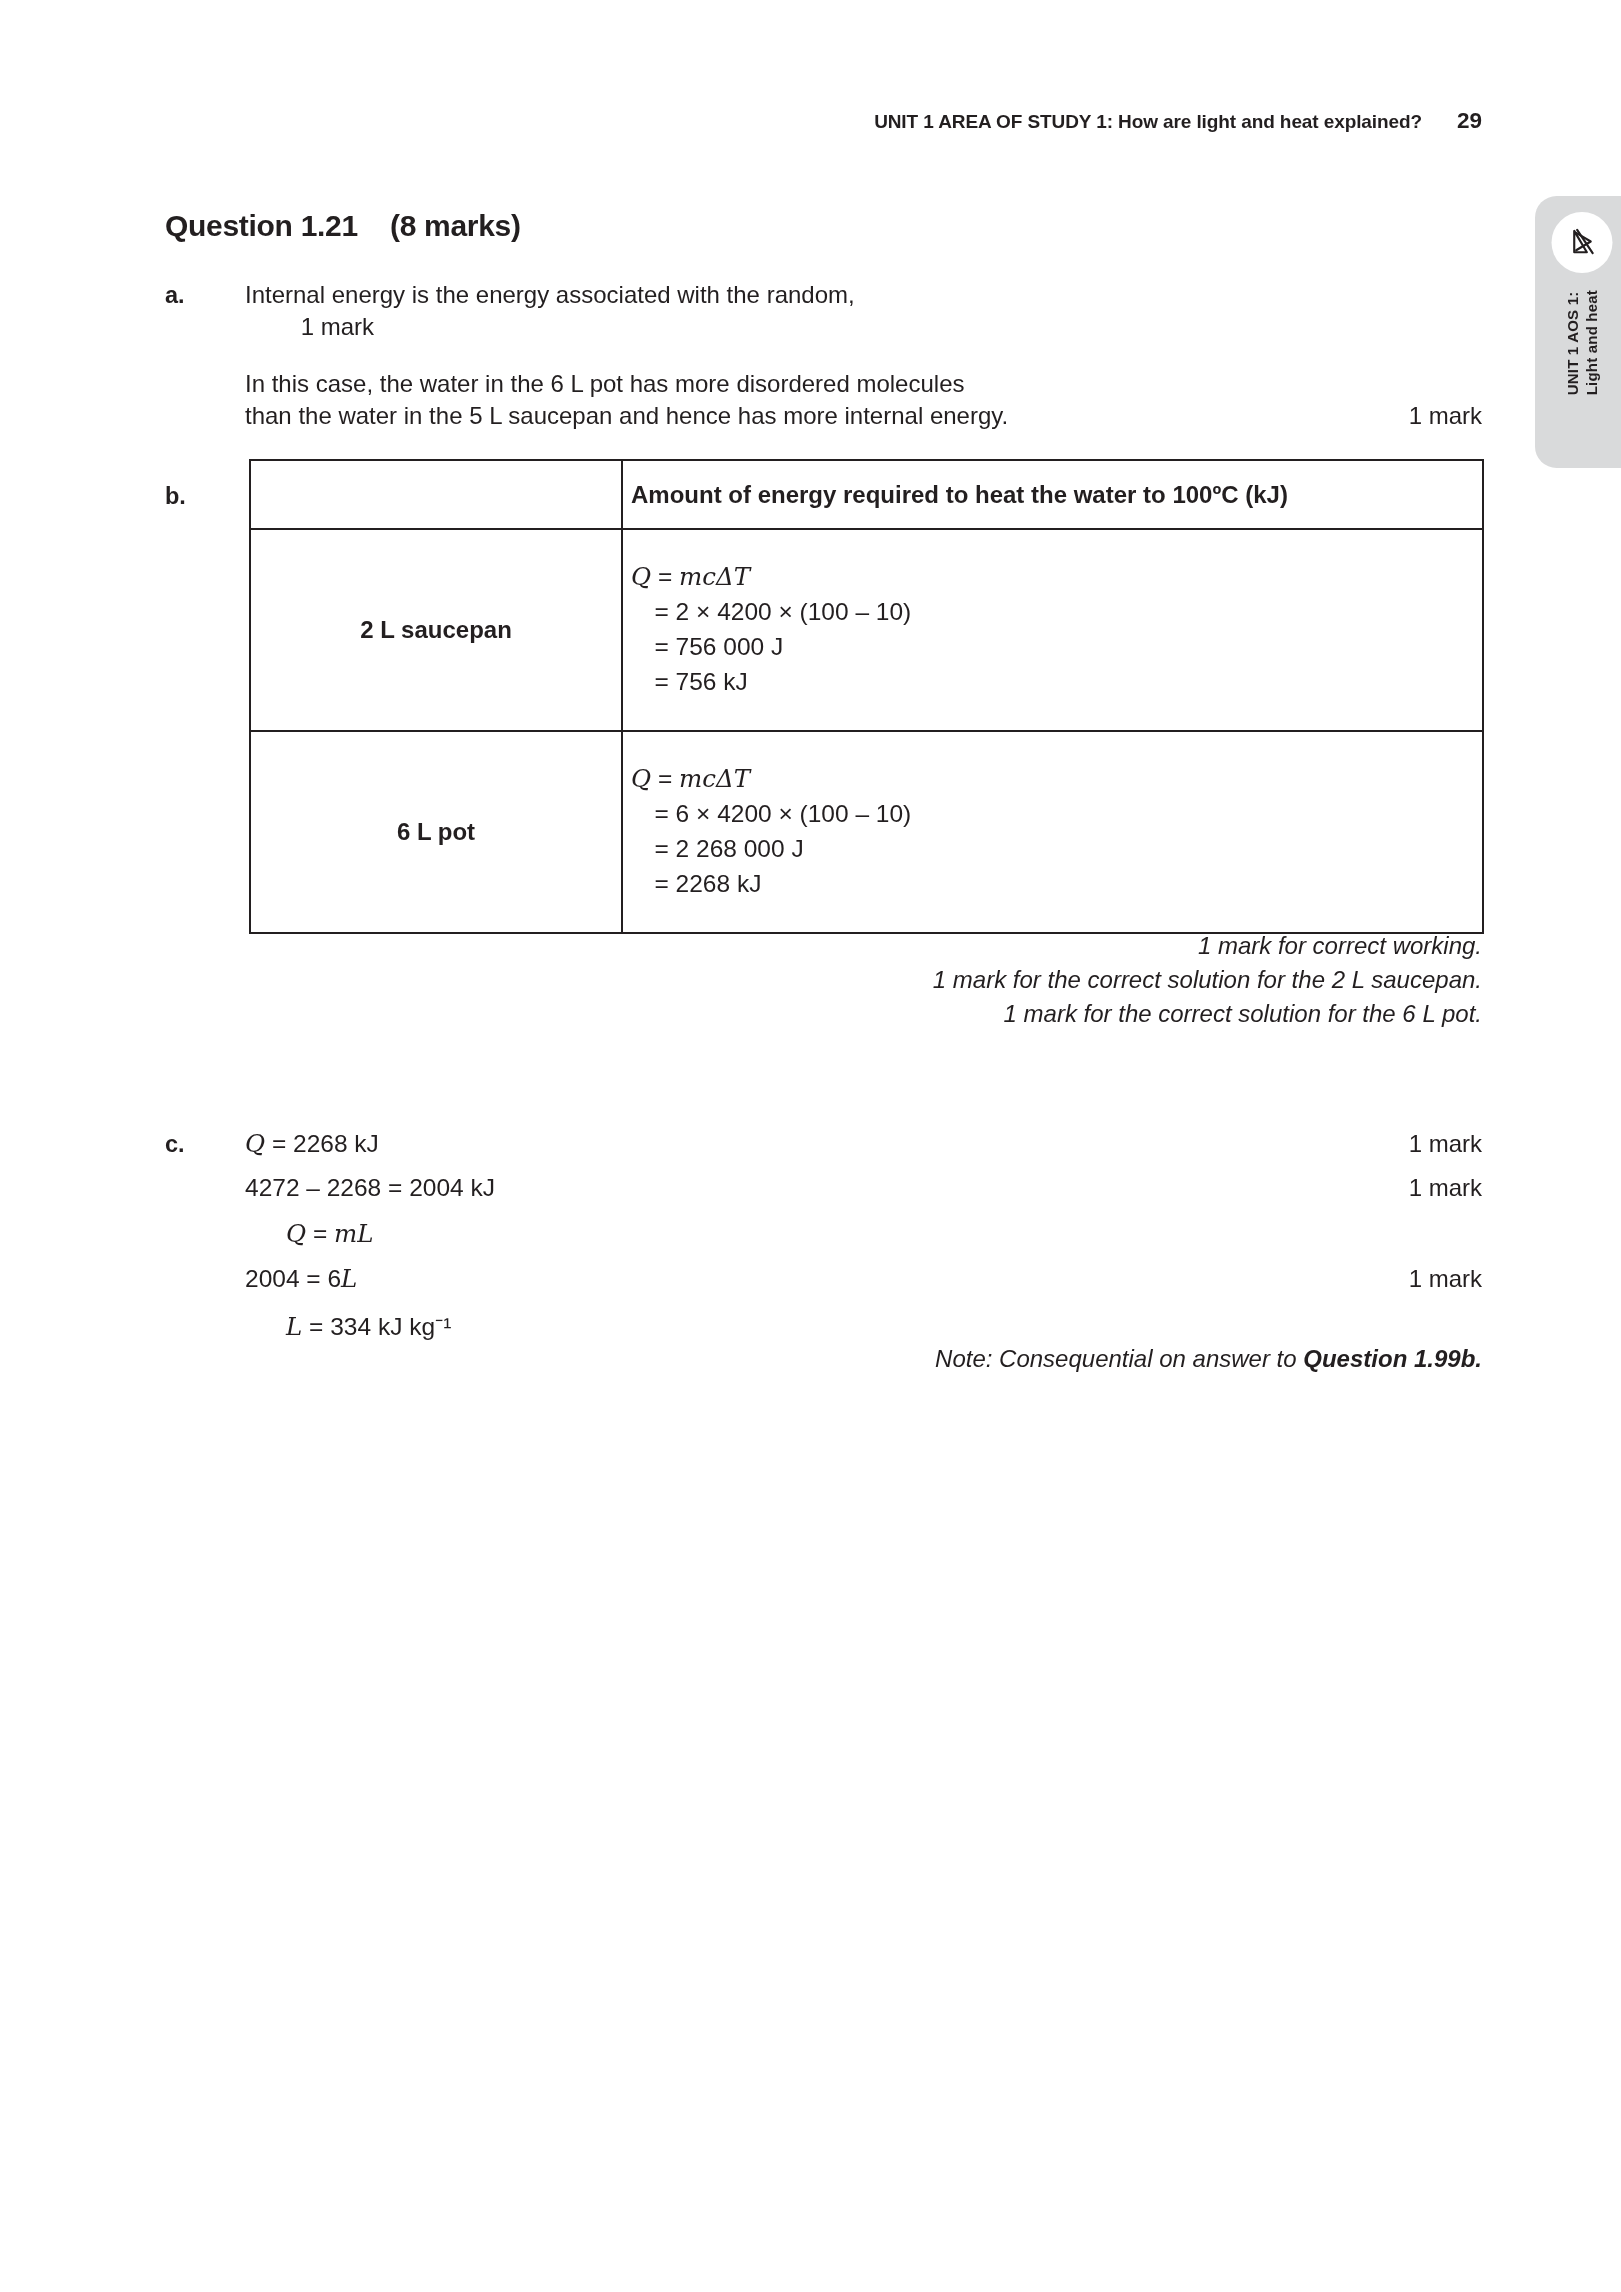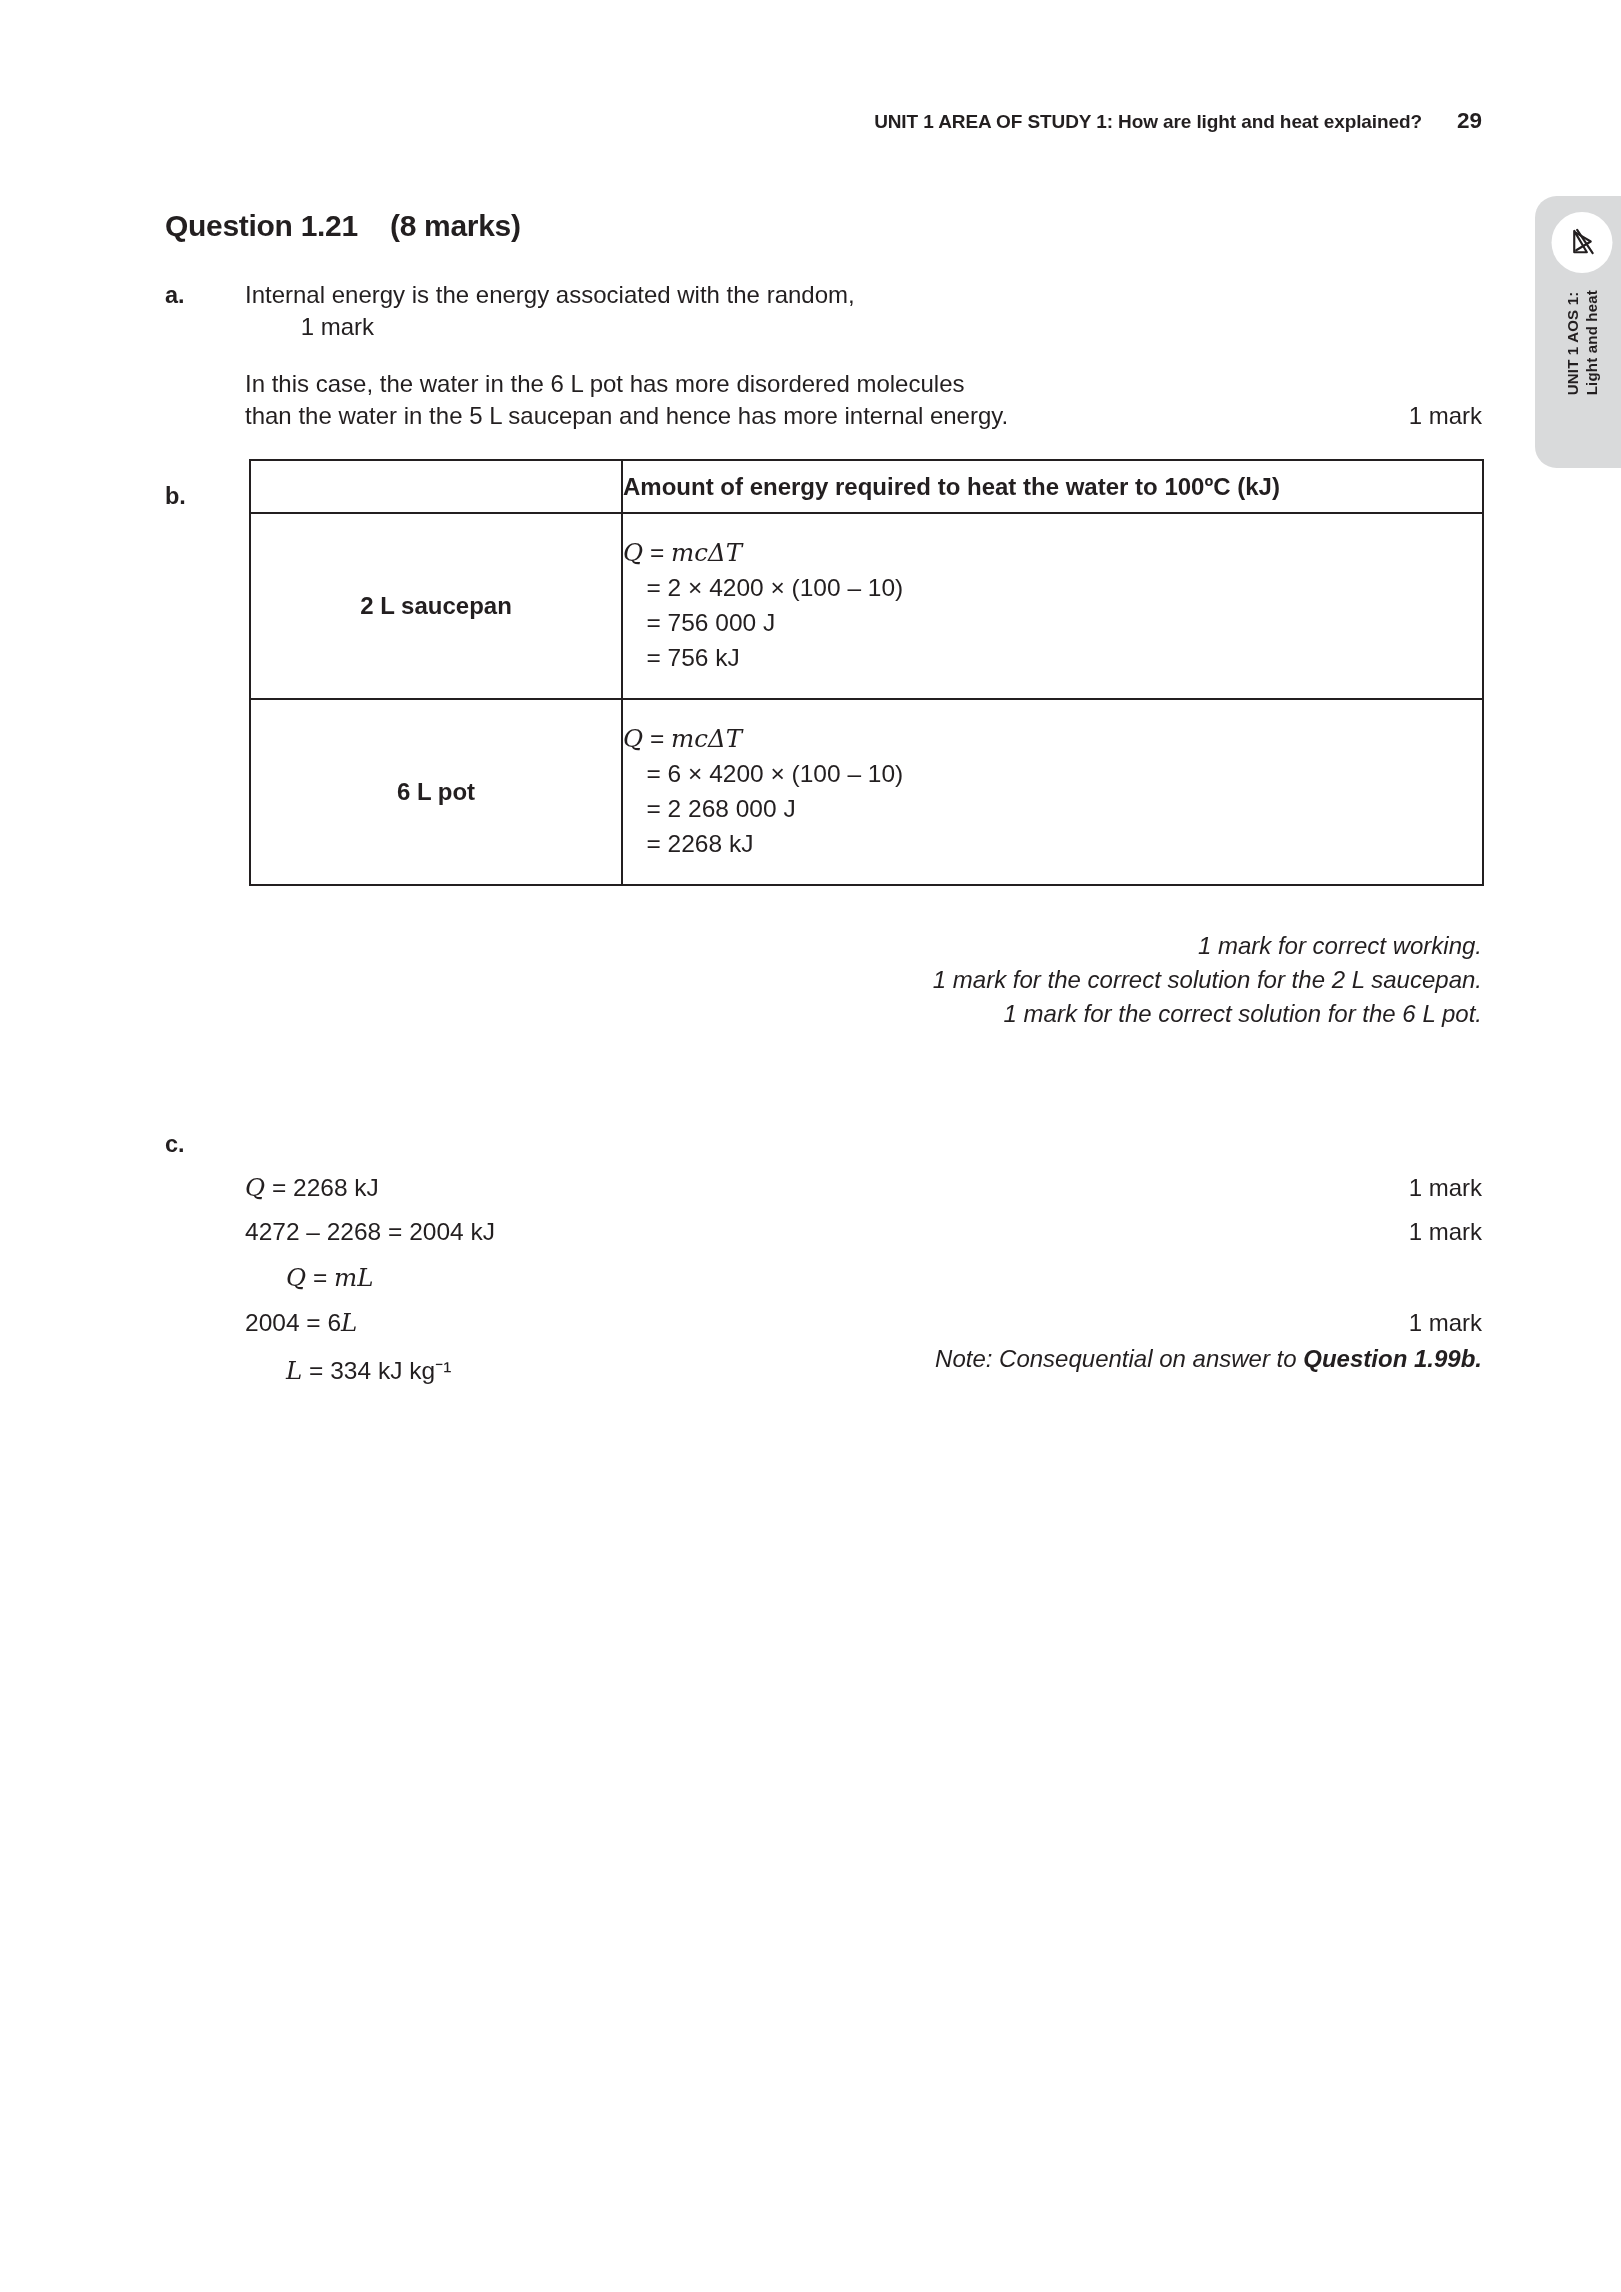--- a/index.html
+++ b/index.html
@@ -155,21 +155,21 @@
     width: 1233px;
     border-collapse: collapse;
     table-layout: fixed;
   }
   table.energy-table col.c1 { width: 372px; }
   table.energy-table col.c2 { width: 861px; }
   table.energy-table th,
   table.energy-table td {
     border: 2px solid #231f20;
     vertical-align: middle;
-    padding: 0;
+    padding: 8px;
   }
   th.corner-blank {
     border: none;
   }
   th.col-head {
     text-align: left;
     font-size: 24px;
     font-weight: bold;
     padding: 11.8px 0 11.8px 17.6px;
     height: 51px;
@@ -221,21 +221,20 @@
     left: 0;
     top: 2px;
     font-weight: bold;
     font-size: 23.5px;
   }
   .c-lines {
     position: absolute;
     left: 80px;
     top: 0;
     width: 1237px;
-    margin-top: 44px;
   }
   .c-row {
     display: flex;
     justify-content: space-between;
     align-items: baseline;
     height: 45px;
   }
   .c-expr {
     font-size: 24.5px;
     white-space: pre;

